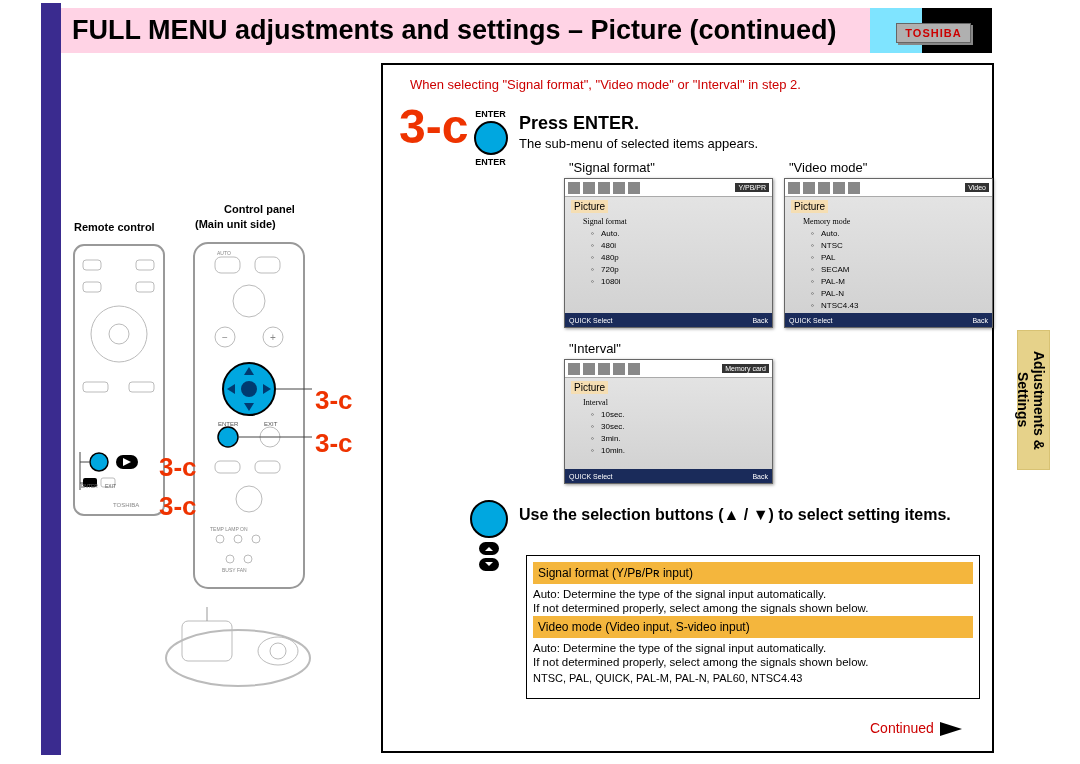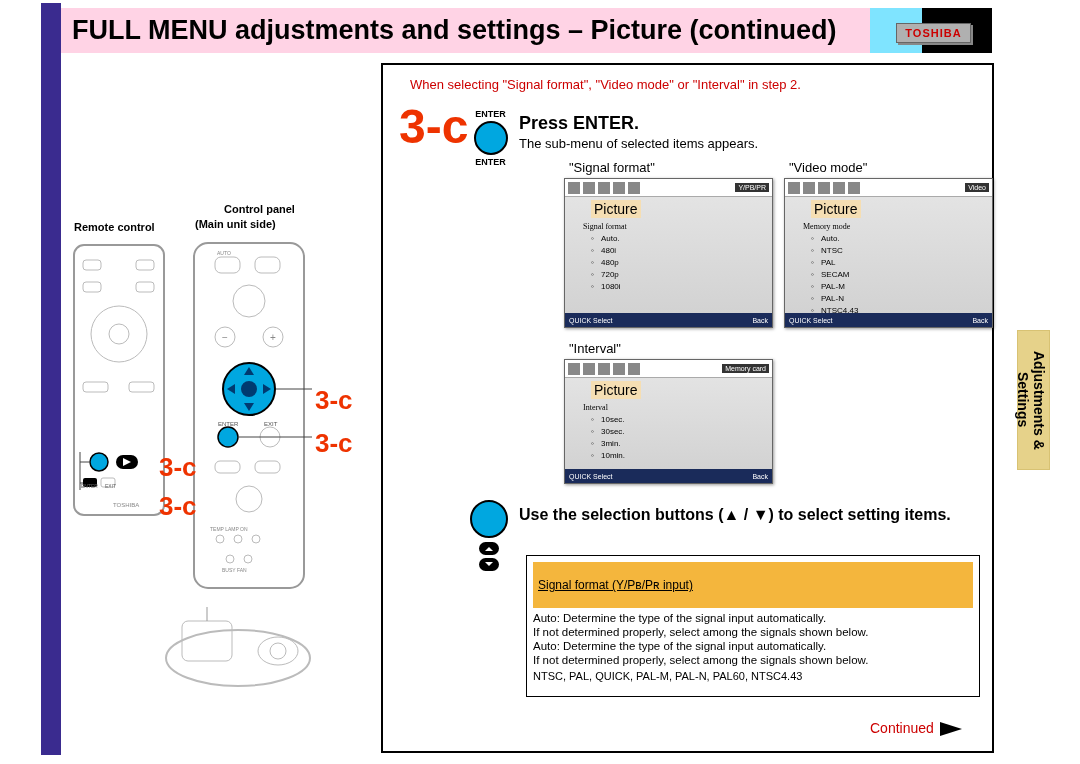--- a/index.html
+++ b/index.html
@@ -139,21 +139,21 @@
   .mw-top {
     height: 18px;
     background: #fff;
     border-bottom: 1px solid #aaa;
     display: flex; align-items: center; padding: 0 3px;
     gap: 3px;
   }
   .mw-top .ic { width:12px; height:12px; background:#888; }
   .mw-top .tag { margin-left:auto; font-size:7px; background:#333; color:#fff; padding:1px 3px; }
   .mw-body { padding: 3px 6px; }
-  .mw-ph { background:#f5deb3; padding:1px 3px; display:inline-block; margin-bottom:2px; font-size:14px;margin-left:20px; }
+  .mw-ph { background:#f5deb3; padding:1px 3px; display:inline-block; margin-bottom:2px; font-size:10px; }
   .mw-item { padding-left: 30px; line-height: 12px; position:relative; }
   .mw-item::before { content:'◦'; position:absolute; left:20px; }
   .mw-sub { padding-left:12px; font-size:8px; line-height:13px;font-family:Liberation Serif, serif; }
   .mw-foot {
     position:absolute; bottom:0; left:0; right:0;
     height:14px; background:#1a2b5a; color:#fff;
     display:flex; justify-content:space-between;
     padding:0 4px; align-items:center; font-size:7px;
   }
 
@@ -194,23 +194,22 @@
     font-size:16px; font-weight:bold; line-height:1.25;
   }
   .info-box {
     position:absolute; left:526px; top:555px;
     width:454px; border:1px solid #000;
     padding:4px 6px 8px;
     font-size:12px;
   }
   .info-h {
     background:#f4b63d; color:#000;
-    padding:16px 5px; margin:2px 0 4px;
+    padding:4px 5px; margin:2px 0 4px;
     font-size:12px;
-    text-decoration:underline;
   }
   .info-p { font-size:11.5px; margin:2px 0; }
   .info-sm { font-size:11px; margin:4px 0 6px; }
 
   .continued {
     position:absolute; left:870px; top:720px;
     color:#c00; font-size:14px;
   }
   .continued::after {
     content:''; display:inline-block; vertical-align:middle;
@@ -358,20 +357,21 @@
     <div class="ud-btn ud-dn"></div>
   </div>
 </div>
 
 <div class="step-title2">Use the selection buttons (▲ / ▼) to select setting items.</div>
 
 <div class="info-box">
   <div class="info-h">Signal format (Y/Pʙ/Pʀ input)</div>
   <div class="info-p">Auto:   Determine the type of the signal input automatically.</div>
   <div class="info-p">If not determined properly, select among the signals shown below.</div>
+  <div class="info-h">Video mode (Video input, S-video input)</div>
   <div class="info-p">Auto:   Determine the type of the signal input automatically.</div>
   <div class="info-p">If not determined properly, select among the signals shown below.</div>
   <div class="info-sm">NTSC, PAL, QUICK, PAL-M, PAL-N, PAL60, NTSC4.43</div>
 </div>
 
 <div class="continued">Continued</div>
 
 <div class="side-tab">Adjustments &amp;
 Settings</div>
 

